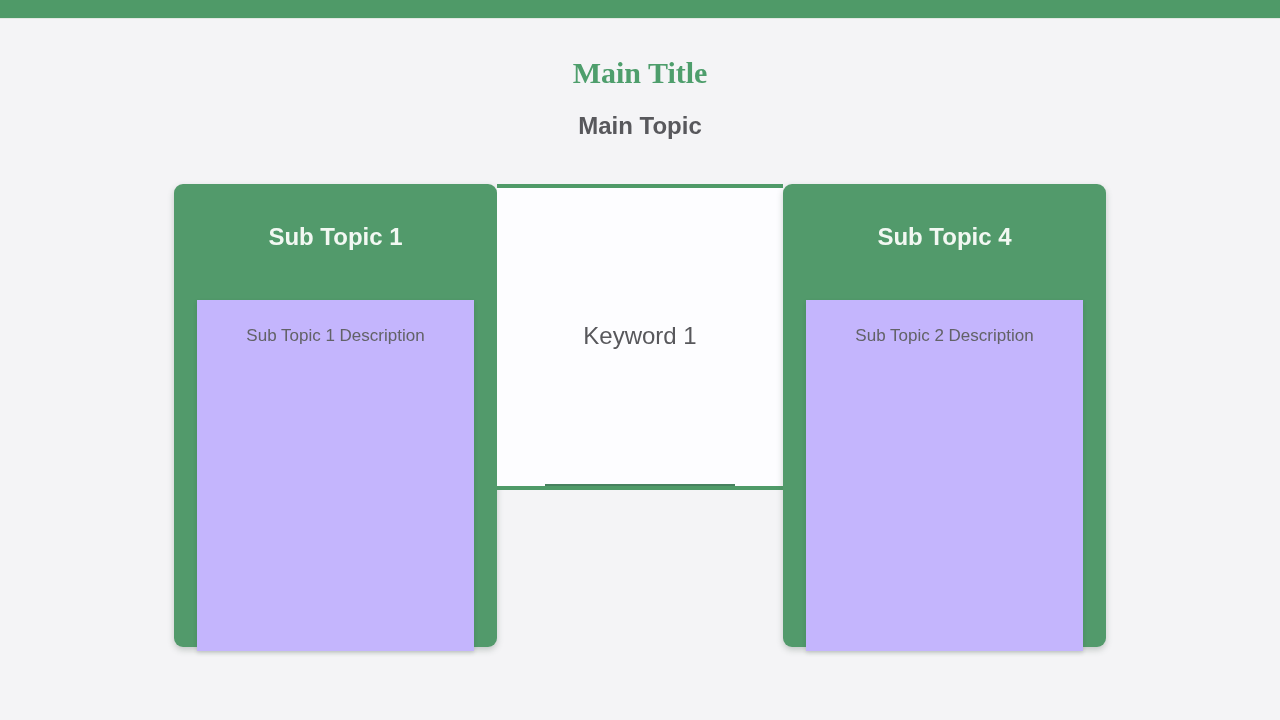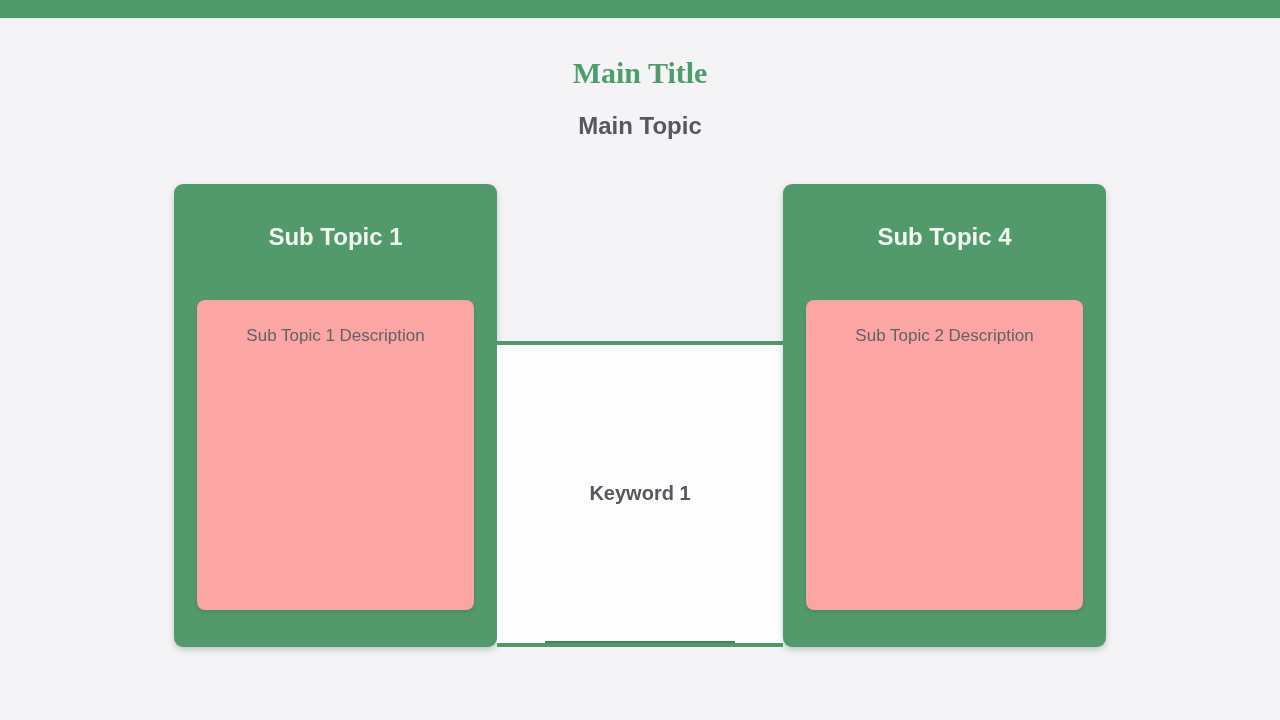--- a/index.html
+++ b/index.html
@@ -35,44 +35,44 @@
     font-size: 24px;
     line-height: 24px;
     font-weight: bold;
     color: #58585c;
   }
   .content-row {
     margin: 46px auto 0 auto;
     width: 932px;
     height: 463px;
     display: flex;
-    align-items: flex-end;
+    align-items: flex-start;
   }
   .sub-topic-card {
     width: 323px;
     height: 463px;
     background: #529a6b;
     border-radius: 9px;
     box-shadow: 0 3px 6px rgba(80, 100, 85, 0.30);
     box-sizing: border-box;
     flex: 0 0 auto;
   }
   .sub-topic-title {
     margin-top: 38px;
     text-align: center;
     font-size: 24px;
     line-height: 29px;
     font-weight: bold;
     color: #f2f8f2;
   }
   .sub-topic-body {
     margin: 49px 23px 0 23px;
-    height: 310px;
-    background: #fca5a5;
-    border-radius: 8px;
+    height: 351px;
+    background: #c4b5fd;
+    border-radius: 0;
     box-shadow: 0 2px 4px rgba(40, 60, 45, 0.18);
     box-sizing: border-box;
     padding-top: 25px;
   }
   .sub-topic-description {
     text-align: center;
     font-size: 17px;
     line-height: 22px;
     color: #626267;
   }
@@ -85,22 +85,22 @@
     box-sizing: border-box;
     display: flex;
     flex-direction: column;
     flex: 0 0 auto;
   }
   .keyword-section {
     flex: 1 1 0;
     display: flex;
     align-items: center;
     justify-content: center;
-    font-size: 20px;
-    font-weight: bold;
+    font-size: 24px;
+    font-weight: normal;
     color: #58585c;
   }
   .keyword-divider {
     width: 190px;
     height: 0;
     border-top: 2px solid #47815f;
     margin: 0 auto;
     flex: 0 0 auto;
   }
 </style>

